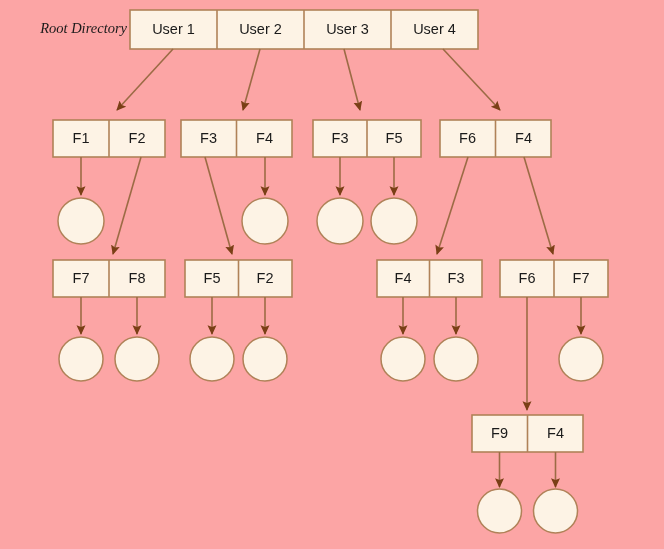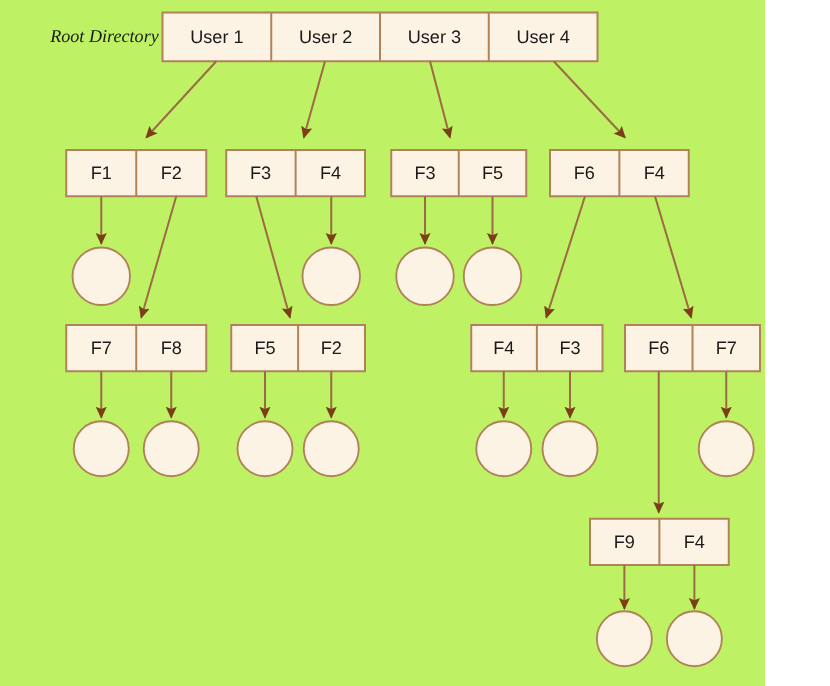--- a/index.html
+++ b/index.html
@@ -2,23 +2,23 @@
 <html><head>
 <meta charset="utf-8">
 <style>
   html, body {
     margin: 0;
     padding: 0;
     background: #ffffff;
   }
   #stage {
     position: relative;
-    width: 612px;
+    width: 664px;
     height: 549px;
-    background: #bef264;
+    background: #fca5a5;
     overflow: hidden;
     font-family: "Liberation Sans", sans-serif;
   }
   #diagram {
     position: absolute;
     left: 0;
     top: 0;
     width: 664px;
     height: 549px;
   }

